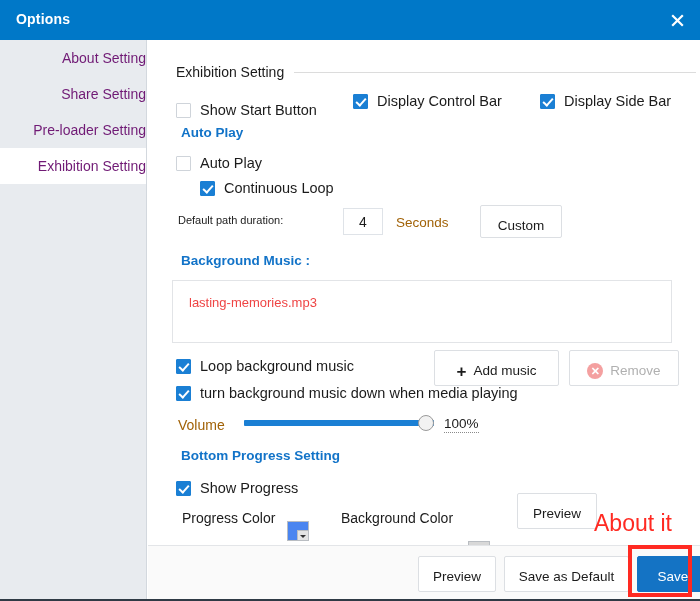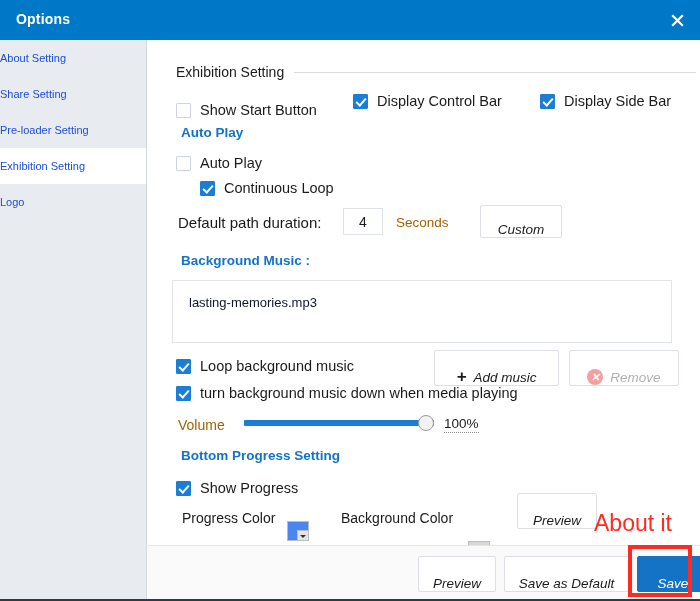--- a/index.html
+++ b/index.html
@@ -51,23 +51,23 @@
     position: absolute;
     left: 0; top: 40px;
     width: 147px; height: 561px;
     background: #e8ebef;
     border-right: 1px solid #d3d8de;
     box-sizing: border-box;
   }
   .side-item {
     height: 36px;
     line-height: 36px;
-    text-align: left;
-    font-size: 11px;
-    color: #1d4ed8;
+    text-align: right;
+    font-size: 14px;
+    color: #701a75;
     cursor: pointer;
     box-sizing: border-box;
   }
   .side-item.active {
     background: #ffffff;
   }
 
   
   .content {
     position: absolute;
@@ -152,53 +152,52 @@
     text-align: center;
     outline: none;
     padding: 0;
   }
   .plain-lbl {
     font-size: 13.5px;
     color: #a16207;
     white-space: nowrap;
   }
   .big-lbl {
-    font-size: 15px;
+    font-size: 11px;
     color: #1b1b1b;
     white-space: nowrap;
   }
 
   .btn {
     background: #ffffff;
     border: 1px solid #dcdfe3;
     box-sizing: border-box;
     font-family: "Liberation Sans", sans-serif;
     font-size: 13.5px;
     color: #1b1b1b;
     display: inline-flex;
-    align-items: flex-end;
+    align-items: flex-start;
     justify-content: center;
     cursor: pointer;
     border-radius: 2px;
-    padding: 0;
-    font-style: italic;
+    padding: 12px;
   }
   .btn.disabled {
     color: #b0b0b0;
     cursor: default;
   }
 
   .listbox {
     border: 1px solid #e2e4e7;
     background: #ffffff;
     box-sizing: border-box;
   }
   .listbox .row {
     font-size: 13px;
-    color: #0f172a;
+    color: #ef4444;
     padding: 14px 0 0 16px;
     white-space: nowrap;
   }
 
   
   .slider {
     position: relative;
     width: 190px; height: 16px;
     cursor: pointer;
   }
@@ -338,23 +337,20 @@
     </div>
     <div class="side-item">
       <span>Share Setting</span>
     </div>
     <div class="side-item">
       <span>Pre-loader Setting</span>
     </div>
     <div class="side-item active">
       <span>Exhibition Setting</span>
     </div>
-    <div class="side-item">
-      <span>Logo</span>
-    </div>
   </div>
 
   <div class="content">
 
     <div class="group-head">
       <span class="gh-label">Exhibition Setting</span>
       <span class="gh-rule"></span>
     </div>
 
     <div class="cb abs" style="left:28px; top:62px;">

